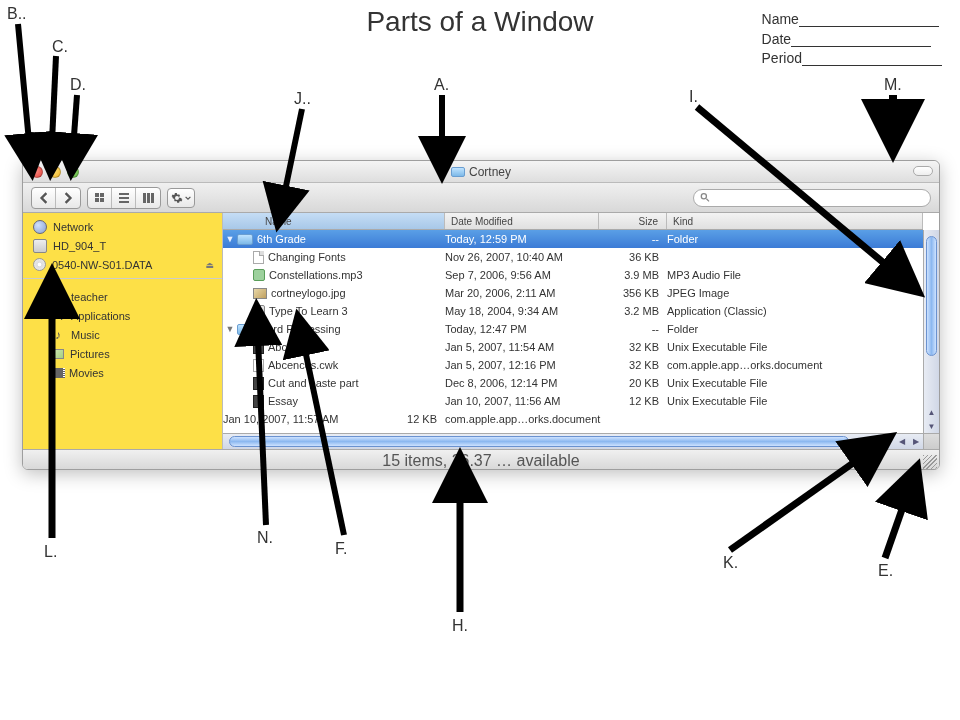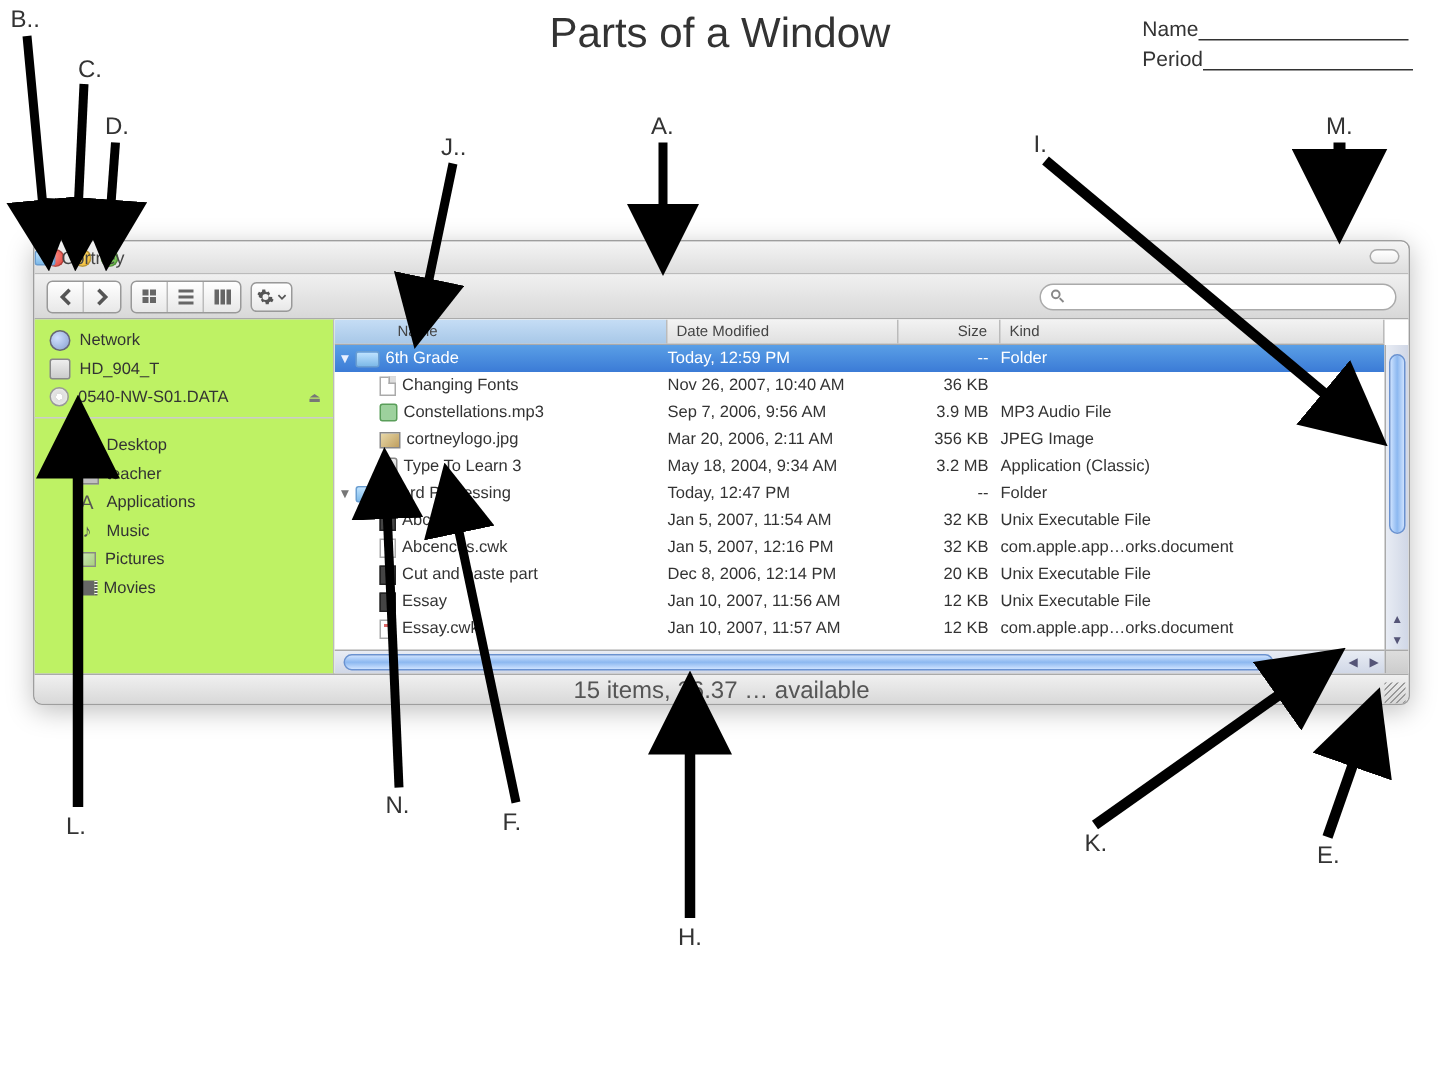--- a/index.html
+++ b/index.html
@@ -10,21 +10,21 @@
   .label { position:absolute; font-size:16px; font-family:Arial,sans-serif; color:#333; font-weight:500; }
 
   
   .finder { position:absolute; left:22px; top:160px; width:918px; height:310px; border:1px solid #9e9e9e; border-radius:6px; background:#fff; box-shadow:0 4px 18px rgba(0,0,0,0.25); overflow:hidden; }
   .titlebar { height:22px; background:linear-gradient(#f4f4f4,#dedede); display:flex; align-items:center; position:relative; border-top-left-radius:6px; border-top-right-radius:6px; border-bottom:1px solid #bbb; }
   .traffic { display:flex; gap:6px; padding-left:8px; }
   .dot { width:12px; height:12px; border-radius:50%; border:1px solid rgba(0,0,0,0.25); }
   .dot.red{background:radial-gradient(circle at 35% 35%,#ff8e84,#e0443e);} 
   .dot.yellow{background:radial-gradient(circle at 35% 35%,#ffe27a,#f0b429);} 
   .dot.green{background:radial-gradient(circle at 35% 35%,#a4e37d,#5fb641);} 
-  .title-center{ position:absolute; left:0; right:0; text-align:center; font-size:12px; color:#444; display:flex; align-items:center; gap:4px; }
+  .title-center{ position:absolute; left:0; right:0; text-align:center; font-size:12px; color:#444; display:flex; justify-content:center; align-items:center; gap:4px; }
   .fld-ico{ width:14px; height:10px; background:linear-gradient(#bfe3ff,#7db9e8); border-radius:2px; border:1px solid #6a9ed1; display:inline-block;}
   .pill { position:absolute; right:6px; top:5px; width:20px; height:10px; border:1px solid #aaa; border-radius:6px; background:linear-gradient(#fff,#eee); }
 
   .toolbar { height:30px; background:linear-gradient(#f0f0f0,#d8d8d8); border-bottom:1px solid #aaa; display:flex; align-items:center; padding:0 8px; gap:6px; }
   .btn-grp{ display:flex; border:1px solid #999; border-radius:4px; overflow:hidden; background:linear-gradient(#fff,#e8e8e8);}
   .btn{ width:24px; height:20px; display:flex; align-items:center; justify-content:center; border-right:1px solid #bbb; color:#555;}
   .btn:last-child{border-right:none;}
   .btn svg{width:12px;height:12px;stroke:#555;fill:none;stroke-width:2;}
   .btn .grid{display:grid;grid-template-columns:repeat(2,4px);grid-template-rows:repeat(2,4px);gap:1px;}
   .btn .grid span{width:4px;height:4px;background:#666;}
@@ -32,21 +32,21 @@
   .btn .lines span{width:10px;height:2px;background:#666;}
   .btn .cols{display:flex;gap:1px;}
   .btn .cols span{width:3px;height:10px;background:#666;}
   .gear{width:28px;height:20px;border:1px solid #999;border-radius:4px;background:linear-gradient(#fff,#e8e8e8);display:flex;align-items:center;justify-content:center;gap:2px;}
   .gear svg{width:12px;height:12px;fill:#555;}
   .search{margin-left:auto;display:flex;align-items:center;border:1px solid #aaa;border-radius:10px;height:18px;width:238px;background:#fff;padding-left:6px;gap:4px;}
   .search svg{width:11px;height:11px;stroke:#888;fill:none;stroke-width:2;}
   .search input{border:none;outline:none;width:100%;background:transparent;font-size:11px;}
 
   .body { display:flex; height:236px; }
-  .sidebar { width:200px; border-right:1px solid #bbb; background:#bef264; overflow:hidden;}
+  .sidebar { width:200px; border-right:1px solid #bbb; background:#fde047; overflow:hidden;}
   .sidebar .sec{padding-top:4px;}
   .sb-item{display:flex;align-items:center;height:19px;padding-left:10px;gap:6px;font-size:11px;color:#333;}
   .sb-item.indent{padding-left:28px;}
   .sb-ico{width:14px;height:14px;display:flex;align-items:center;justify-content:center;}
   .sb-ico.disk{border:1px solid #888;border-radius:2px;background:linear-gradient(#eee,#ccc);}
   .sb-ico.globe{width:14px;height:14px;border:1px solid #667;border-radius:50%;background:radial-gradient(circle at 35% 35%,#d0e0ff,#88a0d0);}
   .sb-ico.cd{width:13px;height:13px;border:1px solid #999;border-radius:50%;background:radial-gradient(circle,#fff 25%,#ddd 26%,#eee);}
   .eject{margin-left:auto;margin-right:8px;color:#777;font-size:9px;}
   .hr{height:1px;background:#ccc;margin:4px 0;}
   .sb-ico.folder{width:14px;height:10px;background:linear-gradient(#bfe3ff,#7db9e8);border:1px solid #6a9ed1;border-radius:2px;}
@@ -101,20 +101,21 @@
 
   
   .arrows{position:absolute;left:0;top:0;width:960px;height:720px;pointer-events:none;}
 </style>
 </head>
 <body>
 
 <div class="slide-title">Parts of a Window</div>
 <div class="info-block">
   <div><span>Name</span><span class="info-line"></span></div>
+  <div><span>Date</span><span class="info-line"></span></div>
   <div><span>Period</span><span class="info-line"></span></div>
 </div>
 
 <div class="label" style="left:434px;top:76px;">A.</div>
 <div class="label" style="left:7px;top:5px;">B..</div>
 <div class="label" style="left:52px;top:38px;">C.</div>
 <div class="label" style="left:70px;top:76px;">D.</div>
 <div class="label" style="left:878px;top:562px;">E.</div>
 <div class="label" style="left:335px;top:540px;">F.</div>
 <div class="label" style="left:452px;top:617px;">H.</div>
@@ -205,24 +206,20 @@
           </div>
           <div class="sb-item">
             <span class="sb-ico cd"></span>
             <span>0540-NW-S01.DATA</span>
             <span class="eject">⏏</span>
           </div>
         </div>
       <div class="hr"></div>
       <div class="sec" id="sb-places">
           <div class="sb-item indent">
-            <span class="sb-ico folder"></span>
-            <span>Desktop</span>
-          </div>
-          <div class="sb-item indent">
             <span class="sb-ico home"></span>
             <span>teacher</span>
           </div>
           <div class="sb-item indent">
             <span class="sb-ico apps">A</span>
             <span>Applications</span>
           </div>
           <div class="sb-item indent">
             <span class="sb-ico music">♪</span>
             <span>Music</span>
@@ -348,26 +345,20 @@
               <span class="tri"></span>
               <span style="width: 16px; display: inline-block;"></span>
               <span class="ico exec"></span>
               <span>Essay</span>
             </div>
             <div class="c-date">Jan 10, 2007, 11:56 AM</div>
             <div class="c-size">12 KB</div>
             <div class="c-kind">Unix Executable File</div>
           </div>
           <div class="row">
-            <div class="c-name">
-              <span class="tri"></span>
-              <span style="width: 16px; display: inline-block;"></span>
-              <span class="ico cwk"></span>
-              <span>Essay.cwk</span>
-            </div>
             <div class="c-date">Jan 10, 2007, 11:57 AM</div>
             <div class="c-size">12 KB</div>
             <div class="c-kind">com.apple.app…orks.document</div>
           </div>
         </div>
       <div class="vscroll">
         <div class="thumb"></div>
         <div class="arr up">▲</div>
         <div class="arr down">▼</div>
       </div>

